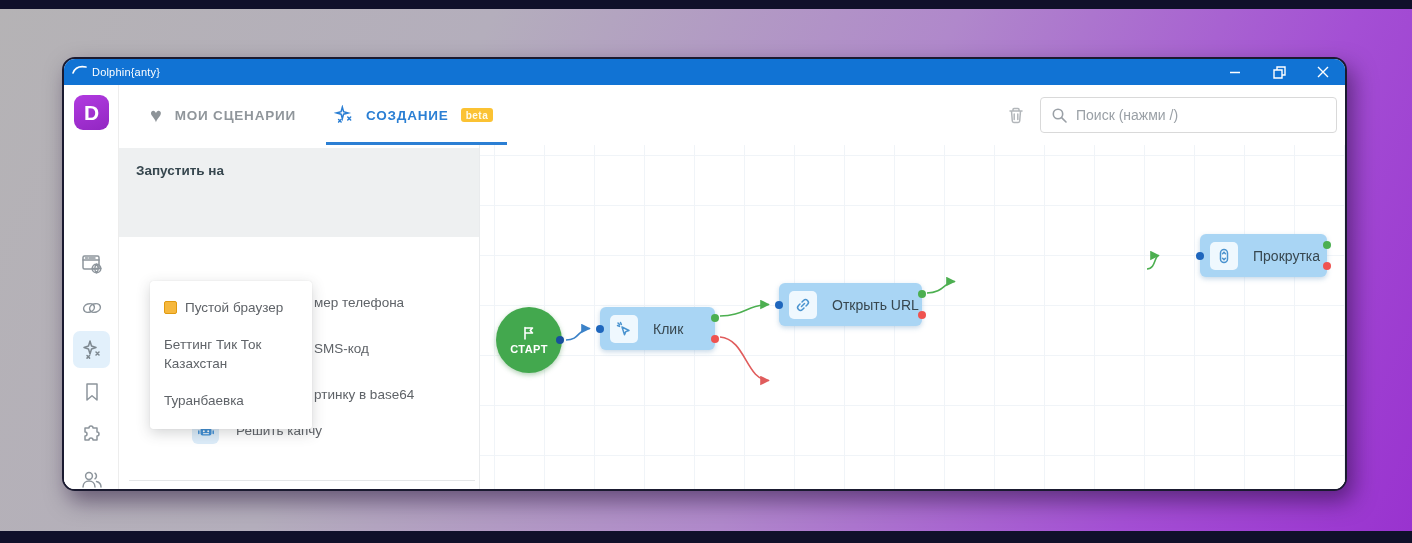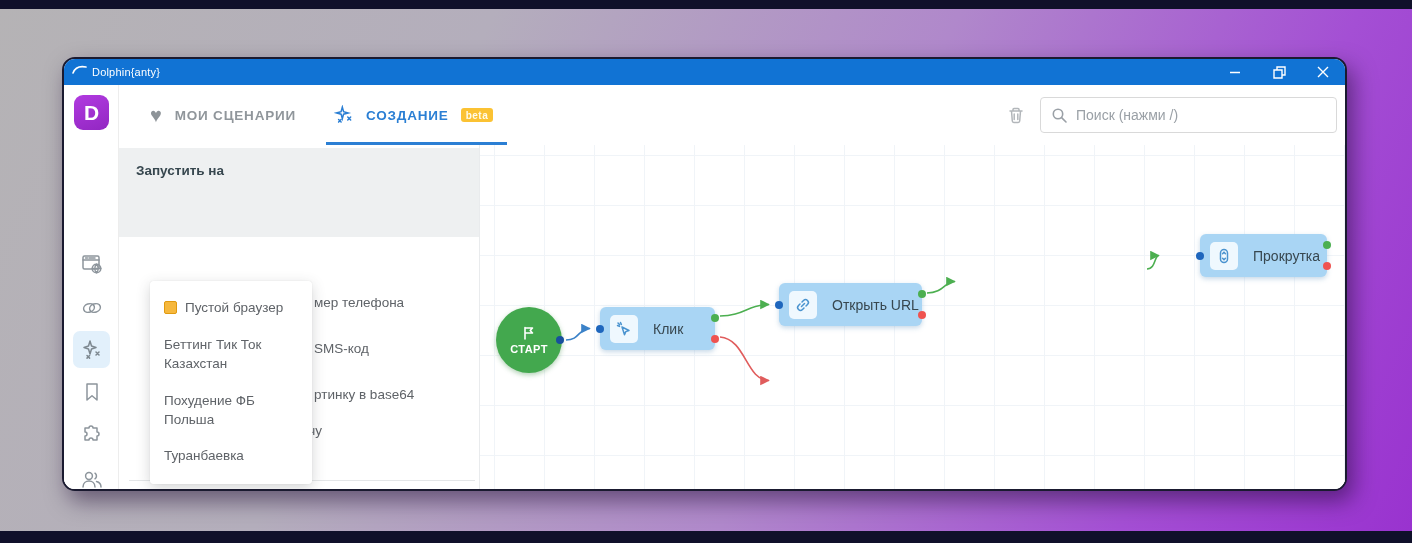--- a/index.html
+++ b/index.html
@@ -260,23 +260,20 @@
 
             <div class="dropdown">
               <div class="dd-item">
                 <span class="dd-square"></span>
                 <span>Пустой браузер</span>
               </div>
               <div class="dd-item">
                 <span>Беттинг Тик Ток Казахстан</span>
               </div>
               <div class="dd-item">
-                <span>Похудение ФБ Польша</span>
-              </div>
-              <div class="dd-item">
                 <span>Туранбаевка</span>
               </div>
             </div>
           </div>
 
           <div class="canvas">
             <svg class="wires">
               <defs>
                 <marker id="arrB" markerWidth="7" markerHeight="7" refX="5.5" refY="3" orient="auto">
                   <path d="M0 0 L6 3 L0 6 Z" fill="#3b82c8"></path>

